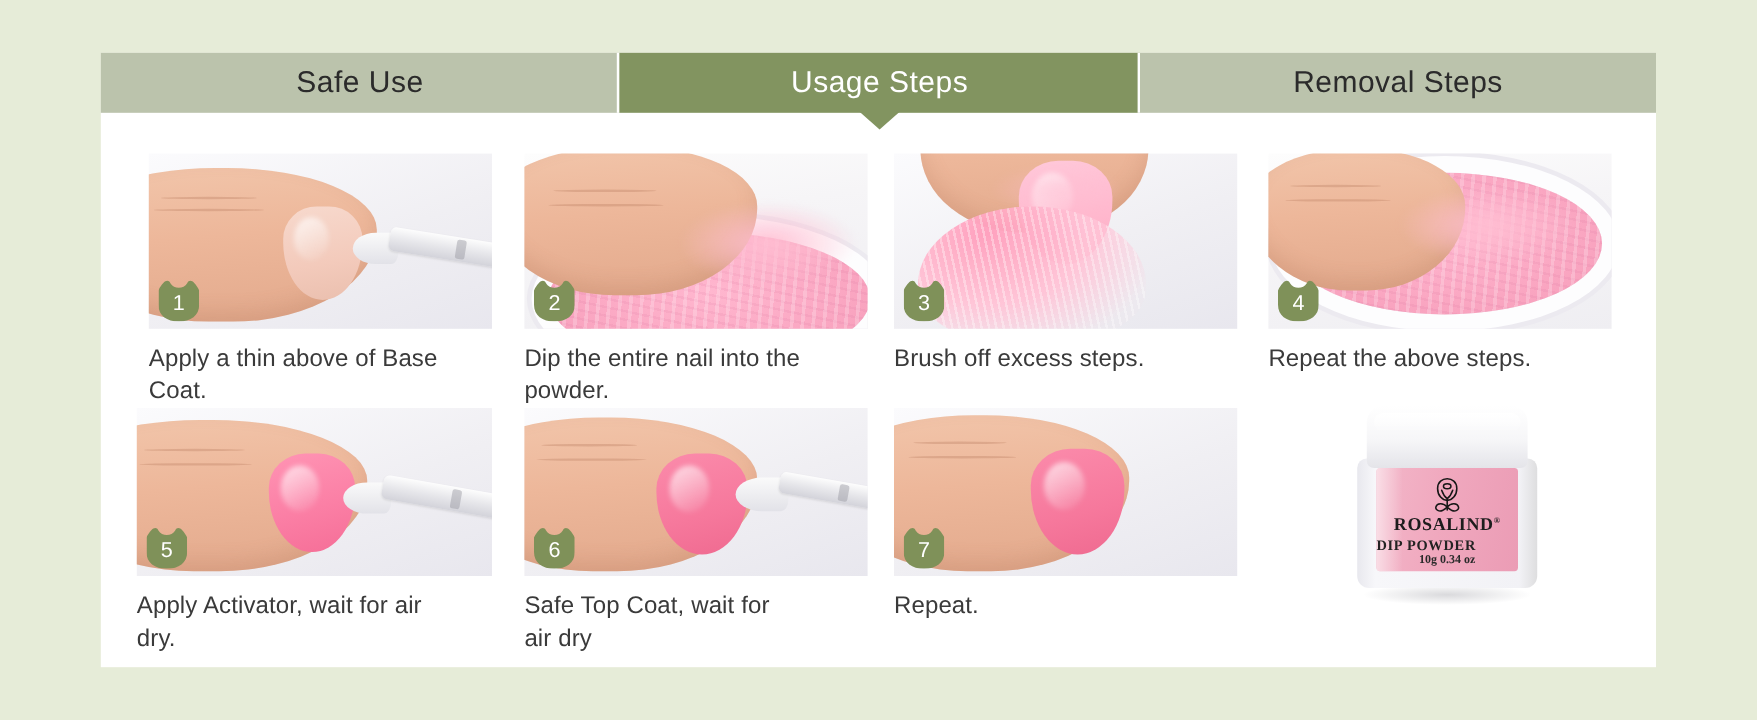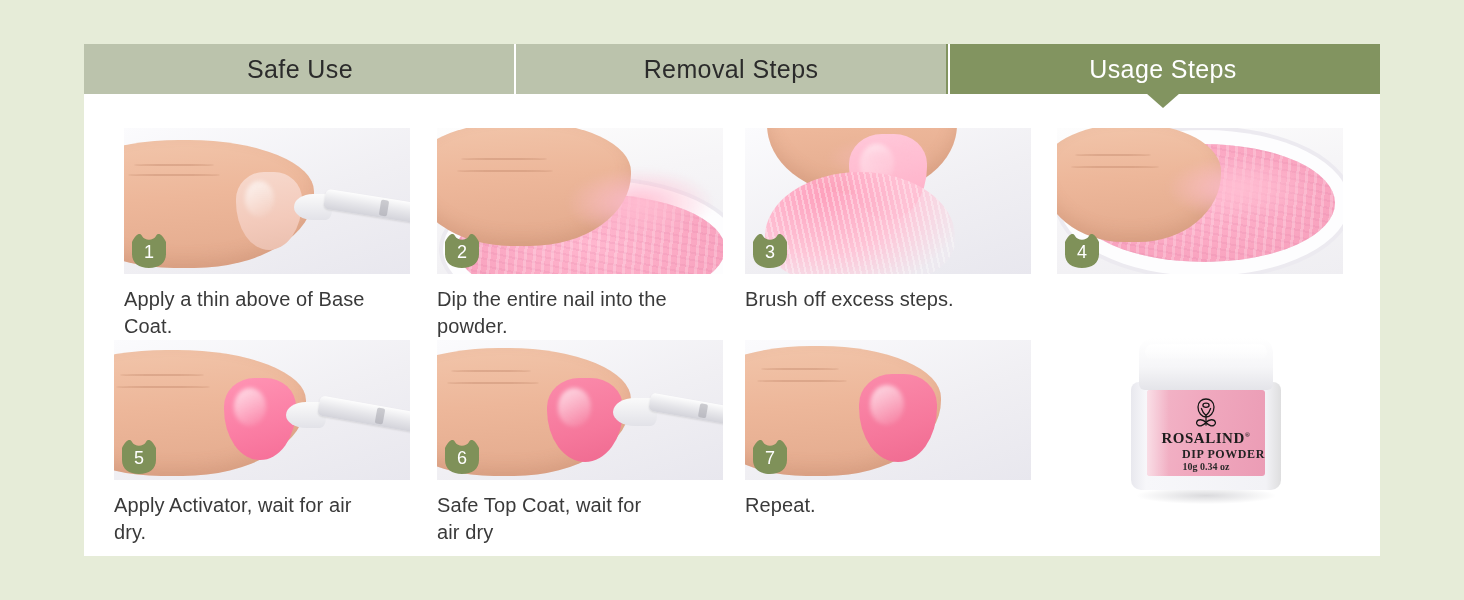--- a/index.html
+++ b/index.html
@@ -214,21 +214,21 @@
   .brand {
     position: absolute; left: 0; right: 0; top: 40px;
     text-align: center;
     font-family: "Liberation Serif", serif;
     font-size: 15px; font-weight: 700;
     color: #1d1d1d; letter-spacing: .5px;
   }
   .brand sup { font-size: 7px; vertical-align: super; }
   .sub {
     position: absolute; left: 0; right: 0; top: 57px;
-    text-align: right;
+    text-align: left;
     font-family: "Liberation Serif", serif;
     font-size: 12px; font-weight: 700;
     color: #232323; letter-spacing: .6px;
   }
   .net {
     position: absolute; left: 0; right: 0; top: 71px;
     text-align: center;
     font-family: "Liberation Serif", serif;
     font-size: 10px; font-weight: 700;
     color: #2a2a2a;
@@ -243,26 +243,26 @@
 <body>
 
 <div class="page">
 
   <div class="card">
 
     <div class="tabbar">
       <div class="tab t0">
         <span>Safe Use</span>
       </div>
-      <div class="tab t2">
-        <span>Removal Steps</span>
-      </div>
       <div class="tab t1 active">
         <span>Usage Steps</span>
         <span class="notch"></span>
+      </div>
+      <div class="tab t2">
+        <span>Removal Steps</span>
       </div>
       <div class="tab-gap" style="left:430px"></div>
       <div class="tab-gap" style="left:864px"></div>
     </div>
 
     <div class="grid">
 
       <div class="cell" style="left:40px; top:34px; width:286px;">
         <div class="photo bg-soft" style="width:286px;height:146px;">
           <div class="scene">
@@ -331,20 +331,21 @@
             </div>
             <div class="finger" style="left:-16px;top:-4px;width:180px;height:118px;"></div>
             <div class="knuckle" style="left:18px;top:26px;width:76px;"></div>
             <div class="knuckle" style="left:14px;top:38px;width:88px;"></div>
             <div class="dust" style="left:108px;top:28px;width:150px;height:64px;"></div>
           </div>
           <div class="badge">
             <span>4</span>
           </div>
         </div>
+        <div class="caption">Repeat the above steps.</div>
       </div>
 
       <div class="cell" style="left:30px; top:246px; width:296px;">
         <div class="photo bg-soft" style="width:296px;height:140px;">
           <div class="scene">
             <div class="finger" style="left:-76px;top:10px;width:268px;height:126px;"></div>
             <div class="knuckle" style="left:6px;top:34px;width:84px;"></div>
             <div class="knuckle" style="left:2px;top:46px;width:94px;"></div>
             <div class="nail pink" style="left:110px;top:38px;width:72px;height:82px;">
               <div class="gloss"></div>

